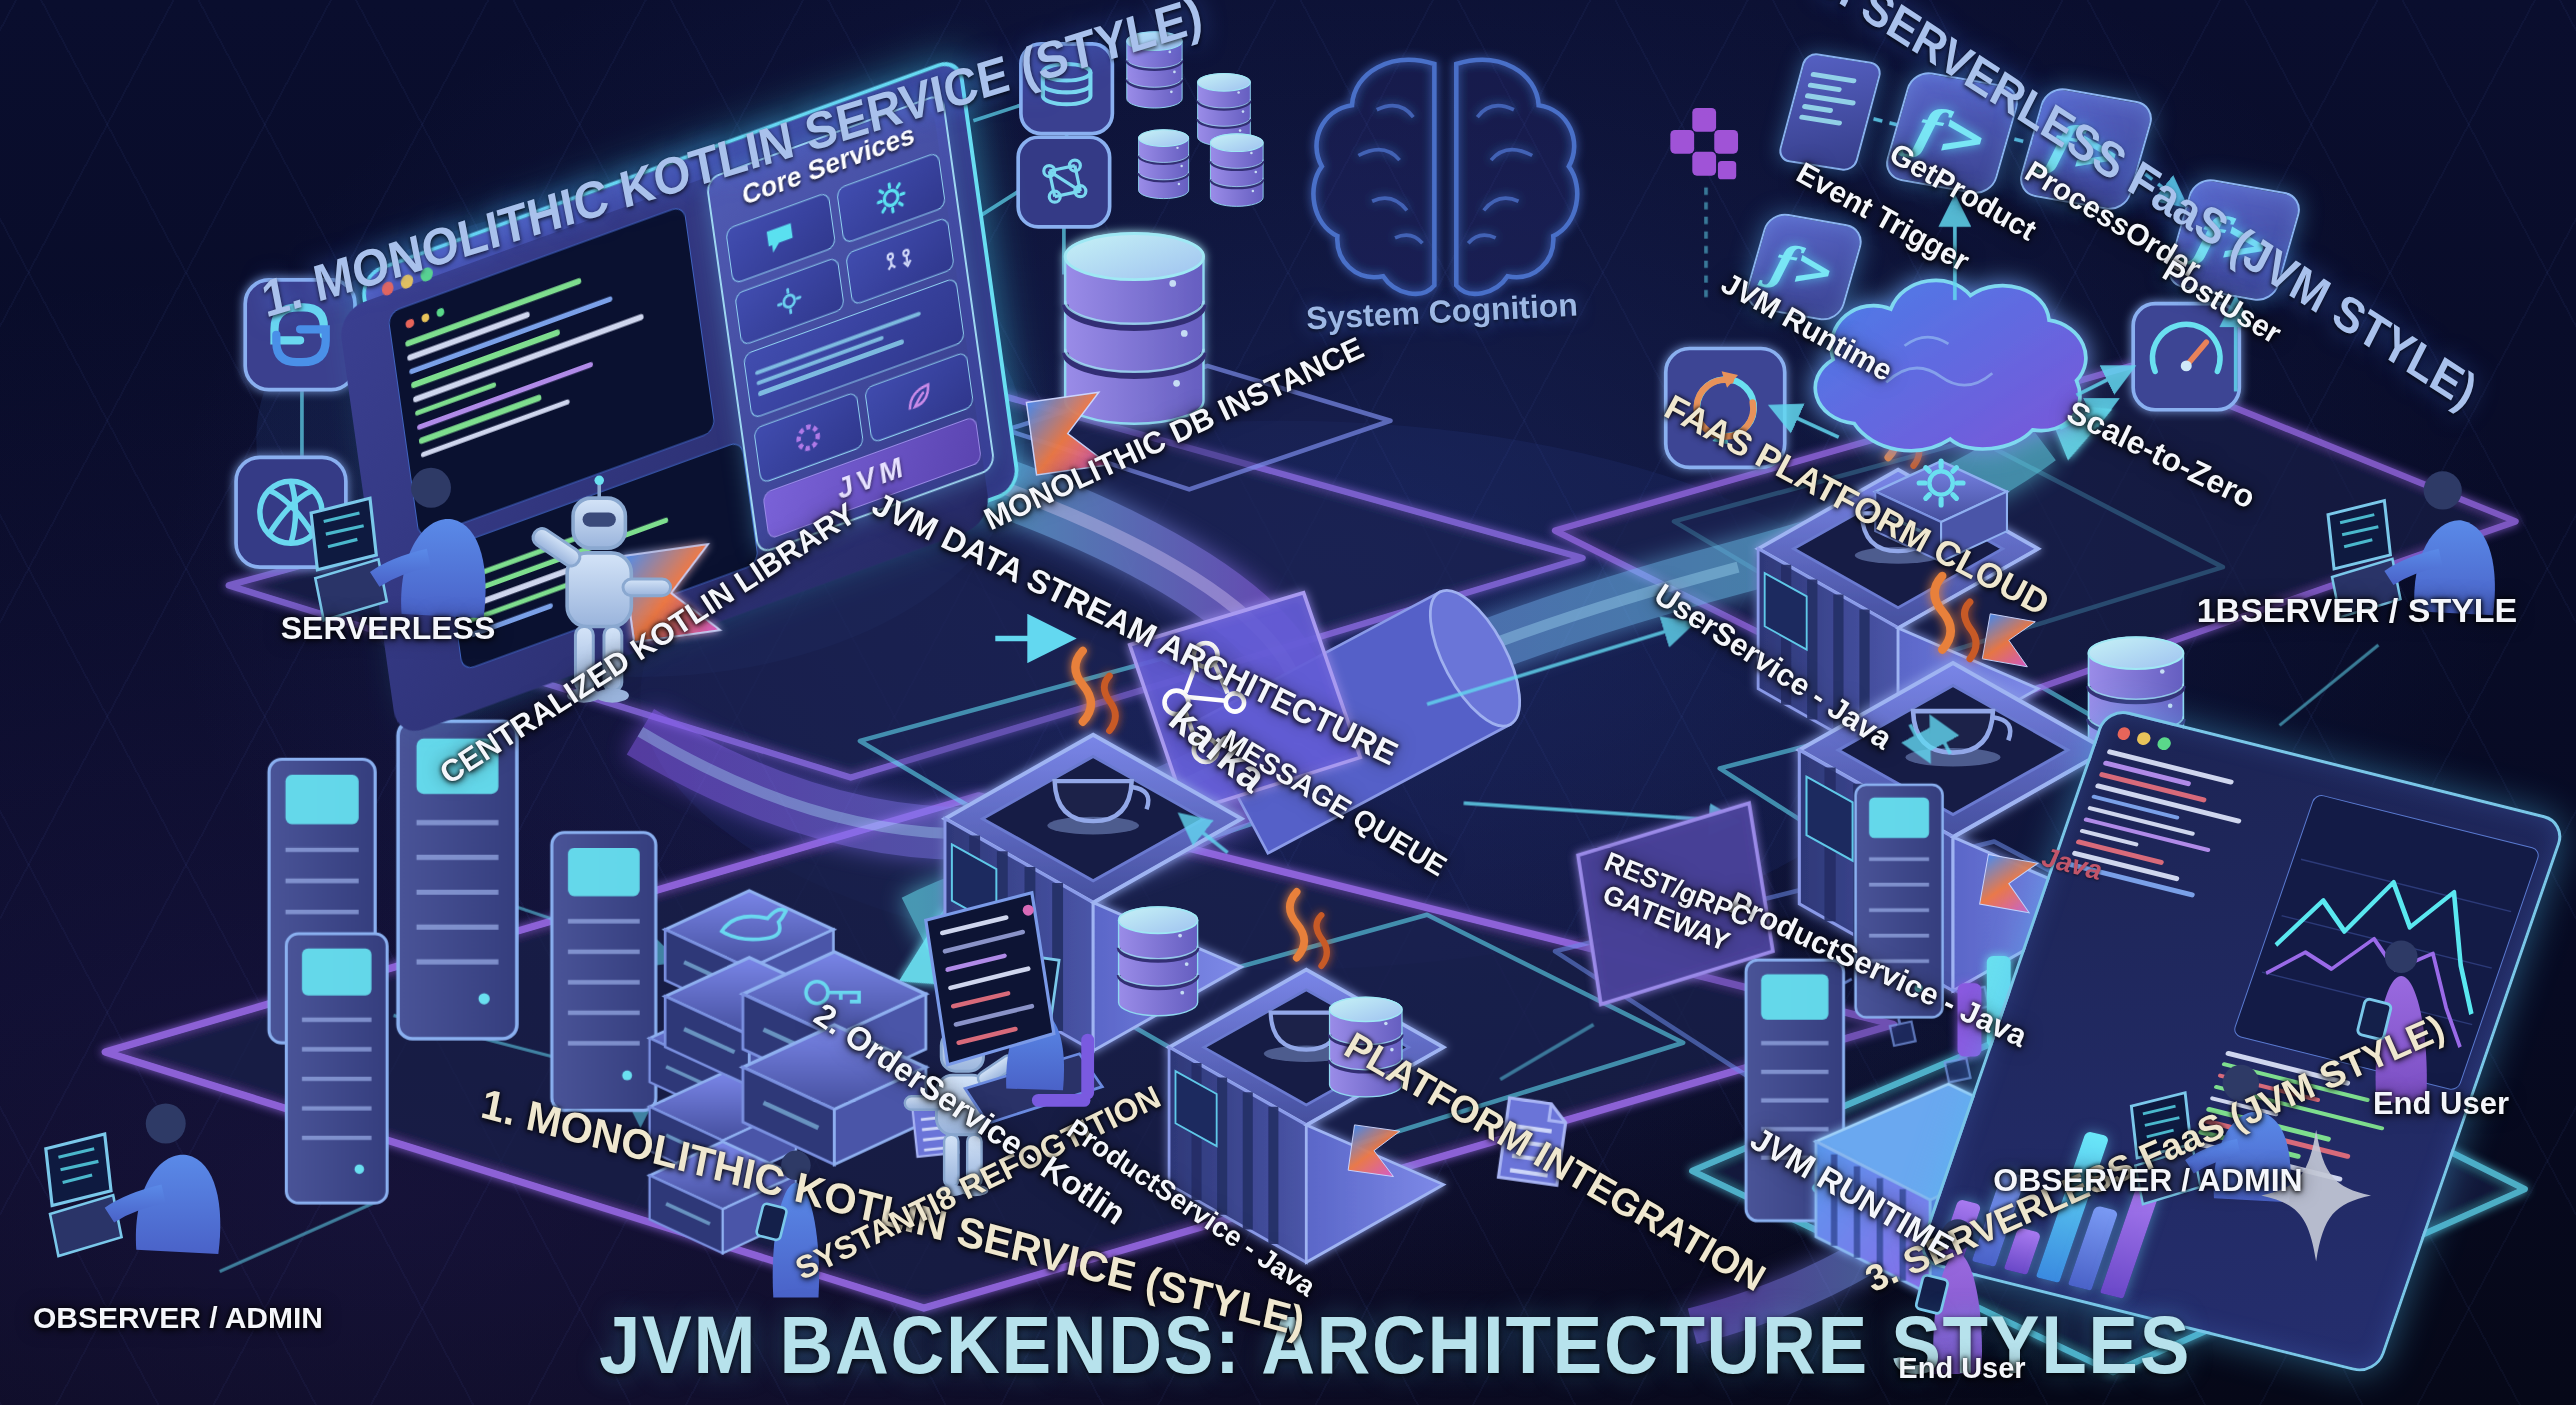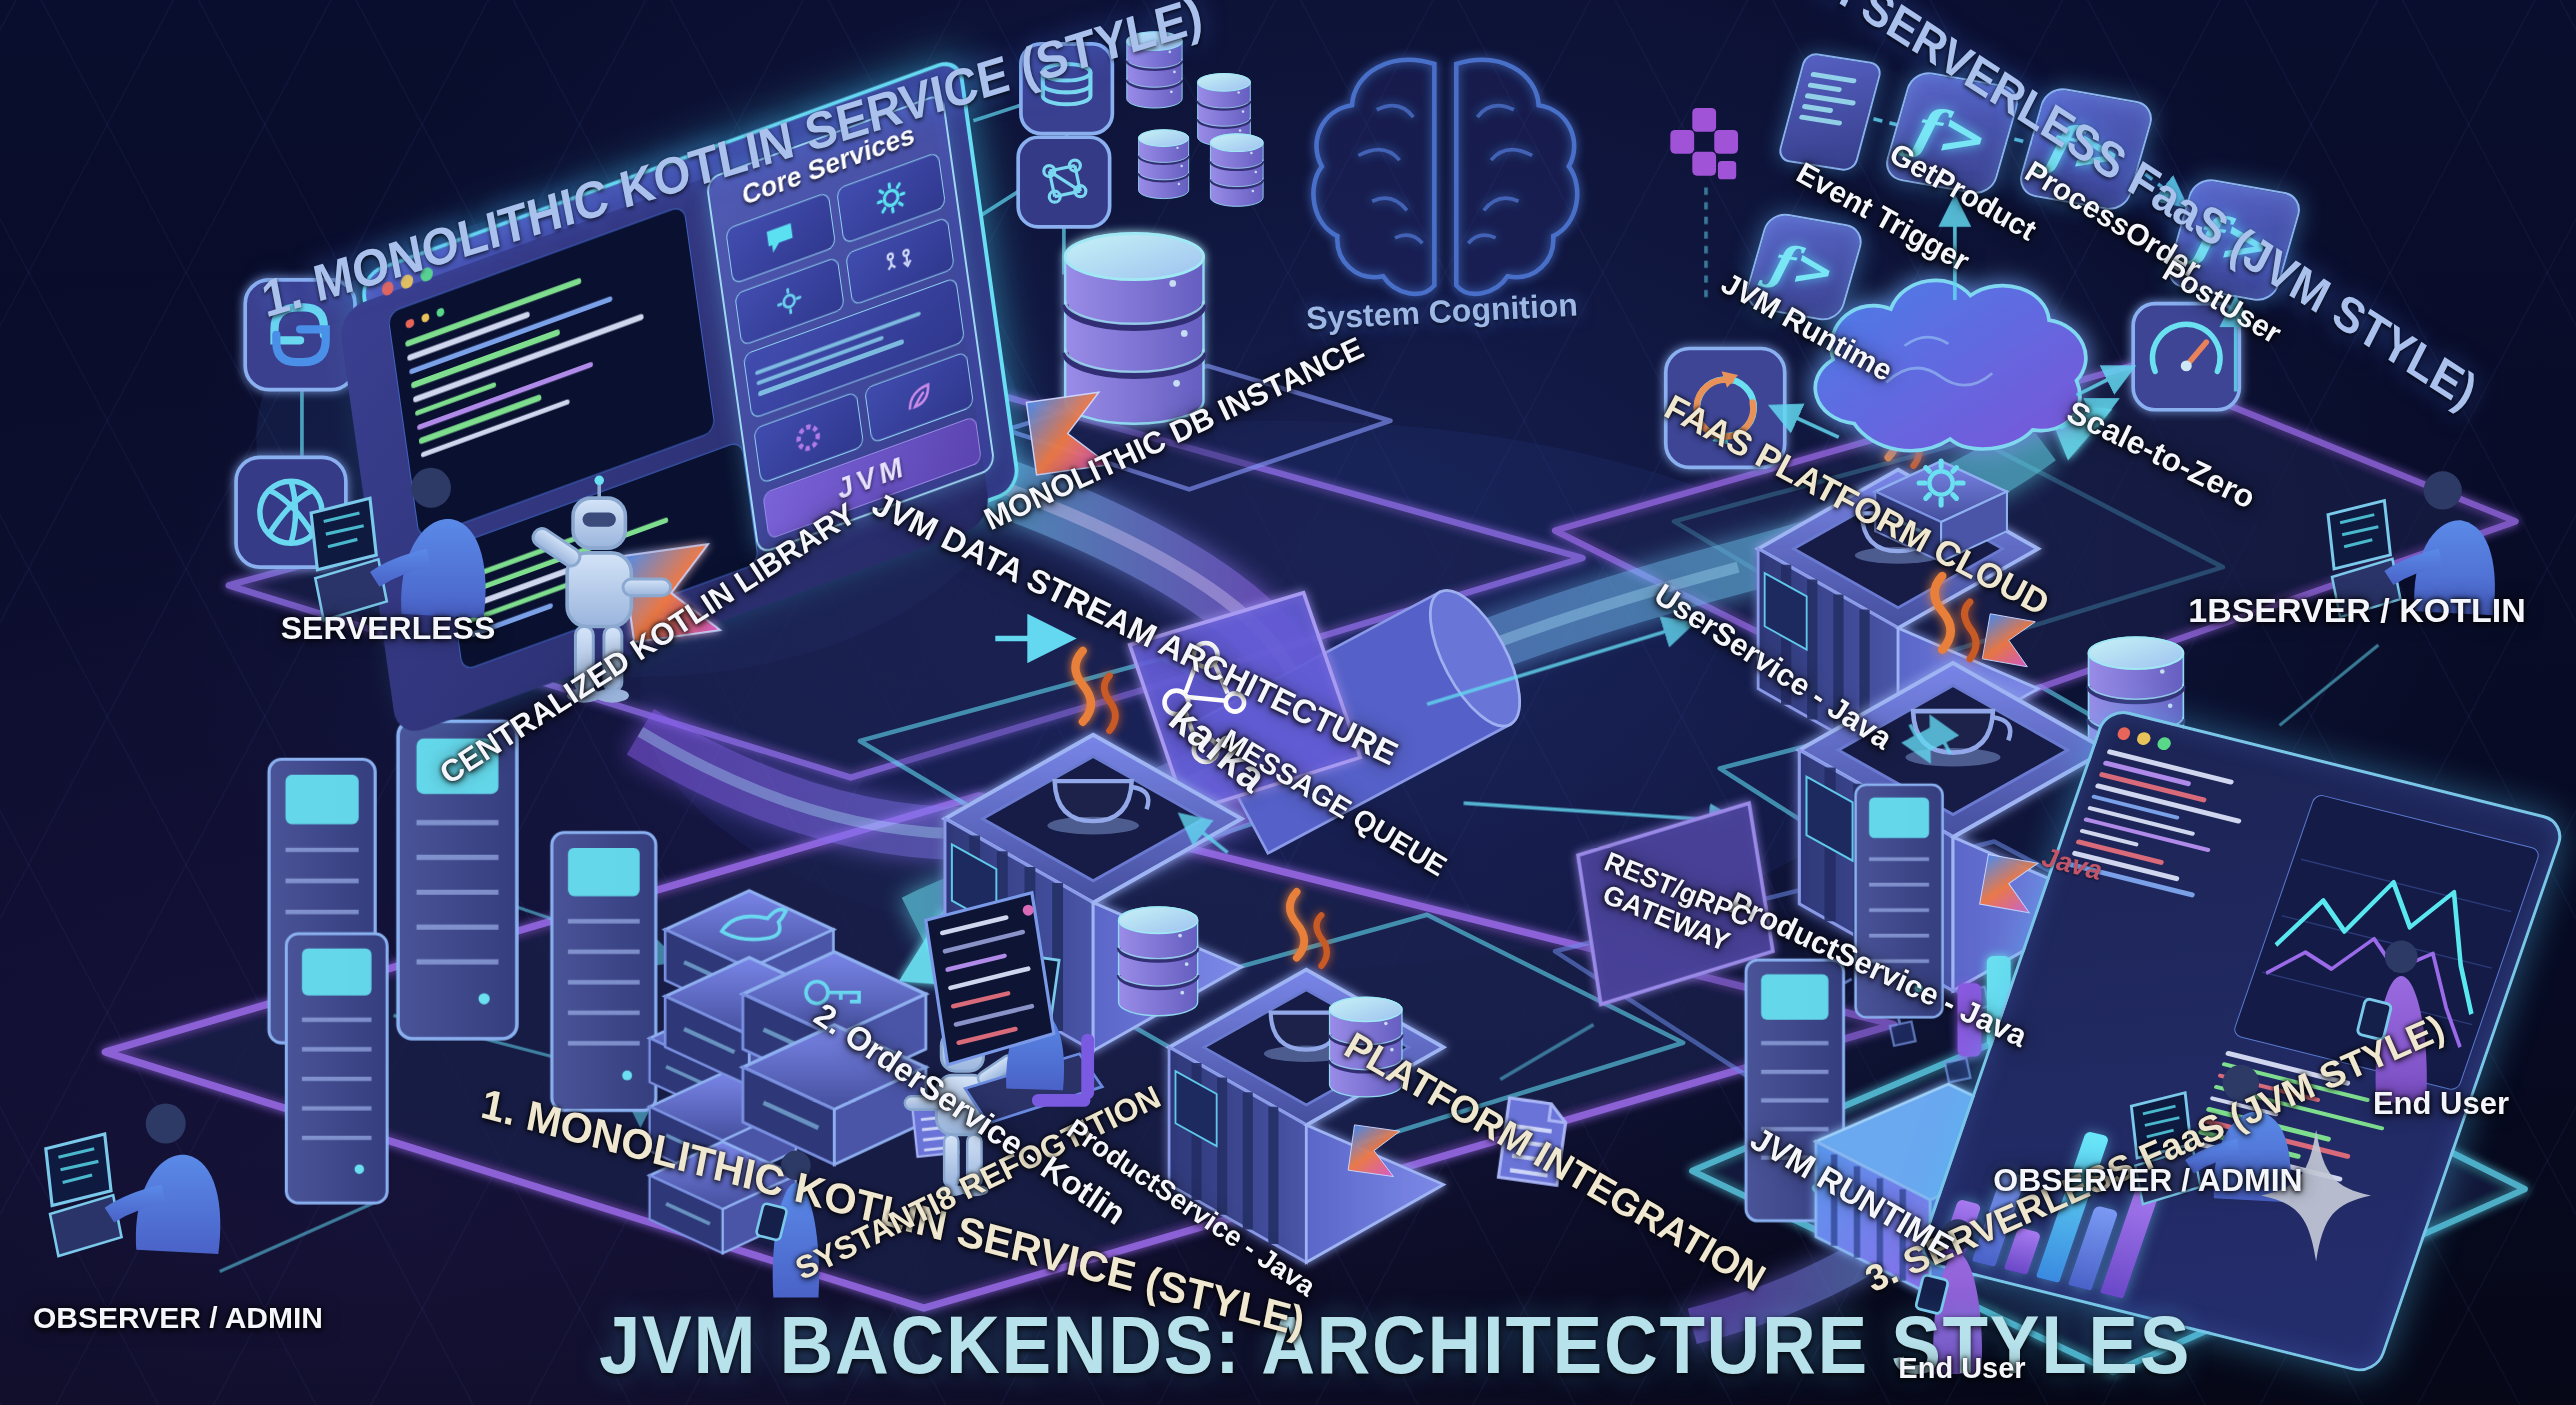--- a/index.html
+++ b/index.html
@@ -857,19 +857,19 @@
 
 <div class="lbl white" id="l-et">Event Trigger</div>
 <div class="lbl white" id="l-gp">GetProduct</div>
 <div class="lbl white" id="l-po">ProcessOrder</div>
 <div class="lbl white" id="l-pu">PostUser</div>
 <div class="lbl white" id="l-rt">JVM Runtime</div>
 <div class="lbl white" id="l-stz">Scale-to-Zero</div>
 <div class="lbl cream" id="l-fpc">FAAS PLATFORM CLOUD</div>
 <div class="lbl white" id="l-rtb">JVM RUNTIME</div>
 
-<div class="lbl white" id="l-obsTR">1BSERVER / KOTLIN</div>
+<div class="lbl white" id="l-obsTR">1BSERVER / STYLE</div>
 <div class="lbl white" id="l-euR">End User</div>
 <div class="lbl white" id="l-obsR">OBSERVER / ADMIN</div>
 <div class="lbl white" id="l-euB">End User</div>
 
 </div>
 
 
 </body></html>

